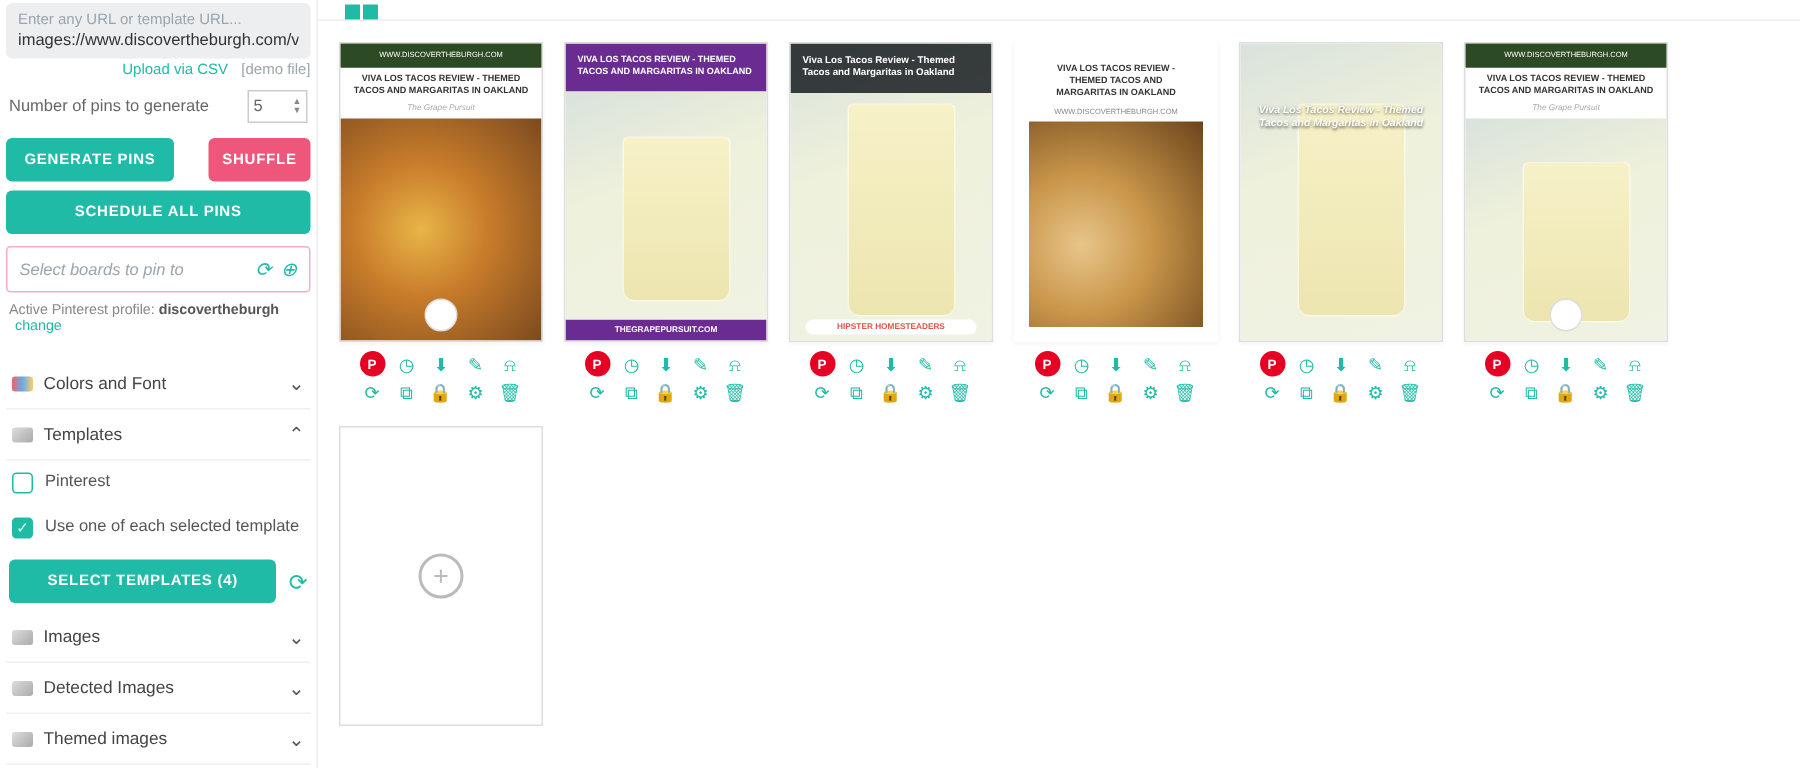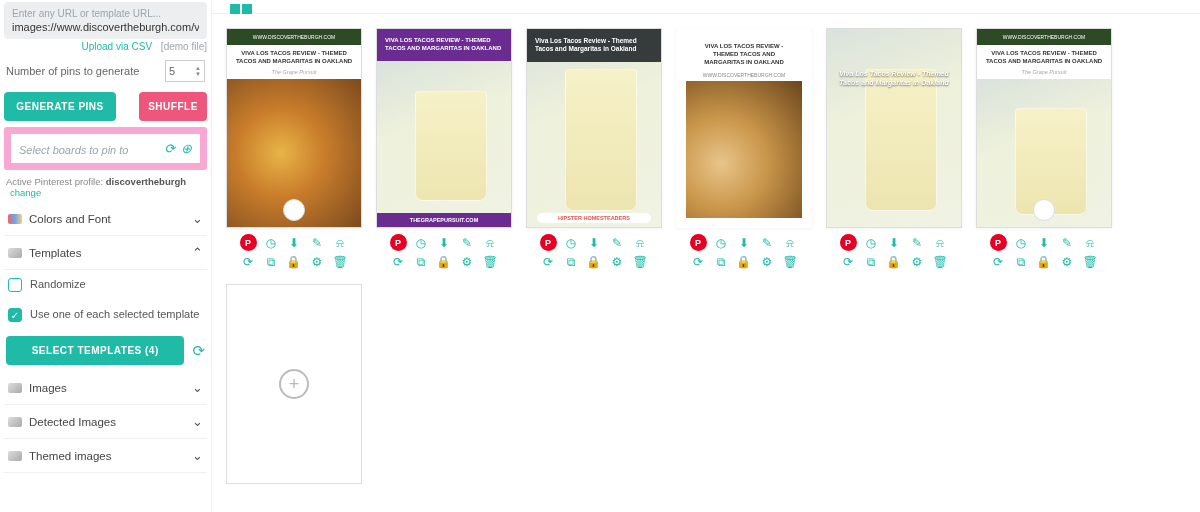--- a/index.html
+++ b/index.html
@@ -79,37 +79,37 @@
       color: #fff;
       cursor: pointer;
       text-align: center;
     }
     .btn-teal { background: #1fbba6; }
     .btn-pink { background: #ef567c; }
     .btn-gen { flex: 1; }
     .btn-shuf { width: 68px; }
     .btn-full { width: 100%; margin-bottom: 8px; }
     .board-select {
-      border: 7px solid #f9a8d4;
+      border: 1px solid #f9a8d4;
       border-radius: 3px;
       padding: 7px 8px;
       display: flex;
-      align-items: flex-end;
+      align-items: center;
       justify-content: space-between;
       margin-bottom: 6px;
       font-style: italic;
       color: #9aa5ad;
       font-size: 11px;
     }
     .board-icons { display: flex; gap: 6px; align-items: center; }
     .icon-green { color: #1fbba6; font-size: 13px; }
     .profile-row {
       font-size: 9.5px;
       color: #888;
-      margin-bottom: 4px;
+      margin-bottom: 16px;
       padding: 0 2px;
     }
     .profile-row b { color: #555; font-weight: bold; }
     .profile-row .change { color: #1fbba6; margin-left: 4px; }
     .acc-item {
       display: flex;
       align-items: center;
       justify-content: space-between;
       padding: 9px 4px;
       border-bottom: 1px solid #f0f0f0;
@@ -308,20 +308,21 @@
       <div class="spin">
           <span>▲</span>
           <span>▼</span>
         </div>
     </div>
   </div>
   <div class="btn-row">
     <button class="btn btn-teal btn-gen">GENERATE PINS</button>
     <button class="btn btn-pink btn-shuf">SHUFFLE</button>
   </div>
+  <button class="btn btn-teal btn-full">SCHEDULE ALL PINS</button>
   <div class="board-select">
     <span>Select boards to pin to</span>
     <div class="board-icons">
       <span class="icon-green">⟳</span>
       <span class="icon-green">⊕</span>
     </div>
   </div>
   <div class="profile-row">
     <span>Active Pinterest profile:</span>
     <b>discovertheburgh</b>
@@ -337,21 +338,21 @@
   </div>
   <div class="acc-item">
     <div class="acc-left">
         <span class="acc-icon"></span>
         <span>Templates</span>
       </div>
     <span class="chev">⌃</span>
   </div>
   <div class="chk-row">
     <div class="chk"></div>
-    <span>Randomize</span>
+    <span>Pinterest</span>
   </div>
   <div class="chk-row">
     <div class="chk checked">✓</div>
     <span>Use one of each selected template</span>
   </div>
   <div class="sel-tmpl-row">
     <button class="btn btn-teal" style="flex:1">SELECT TEMPLATES (4)</button>
     <span class="refresh-side">⟳</span>
   </div>
 

